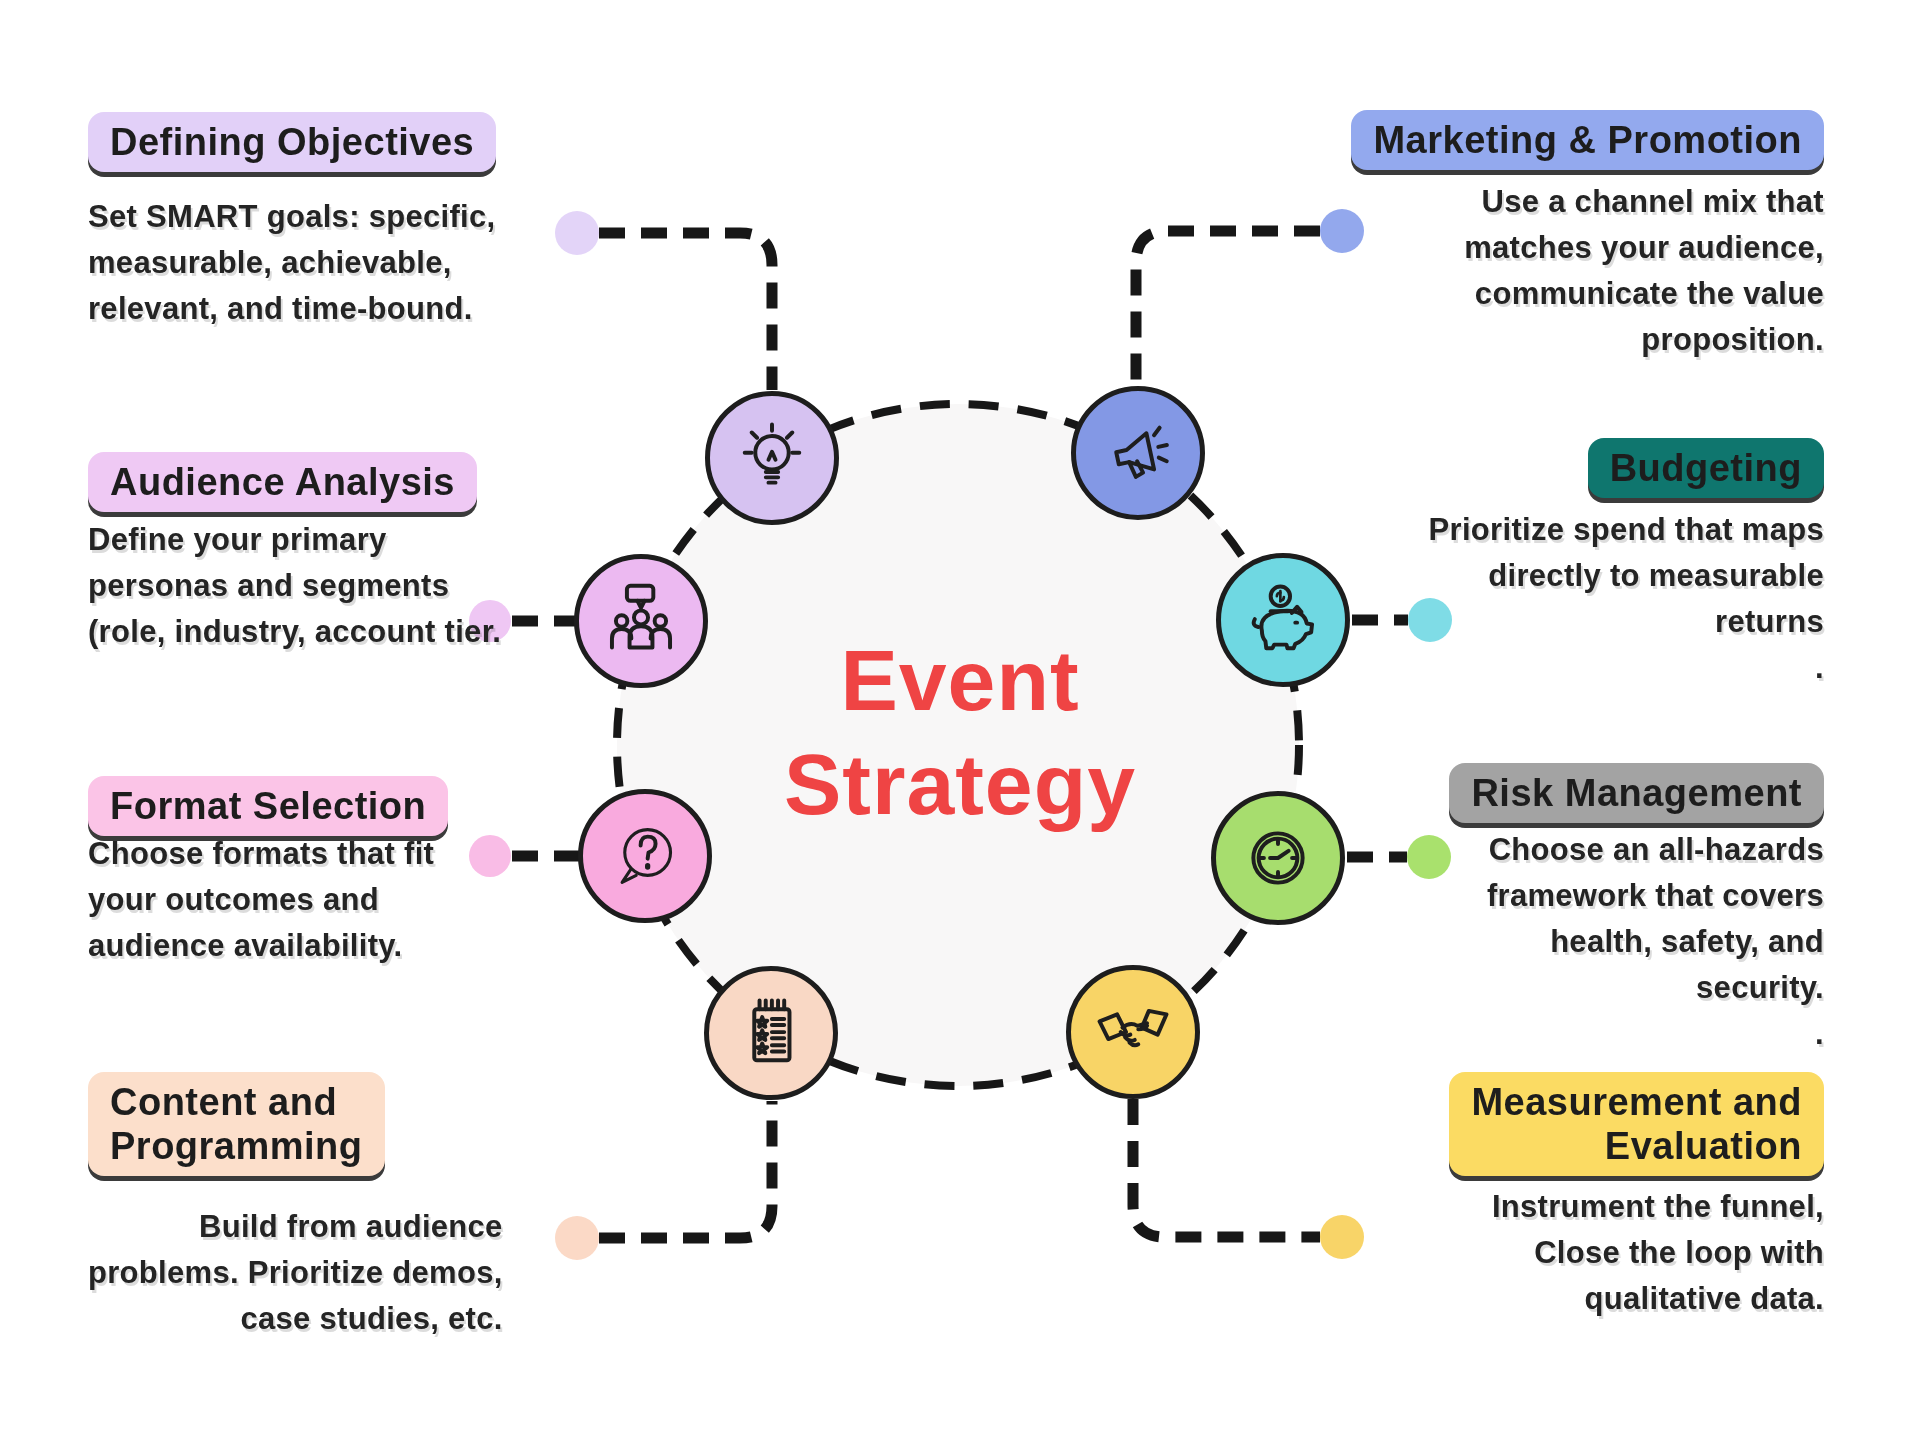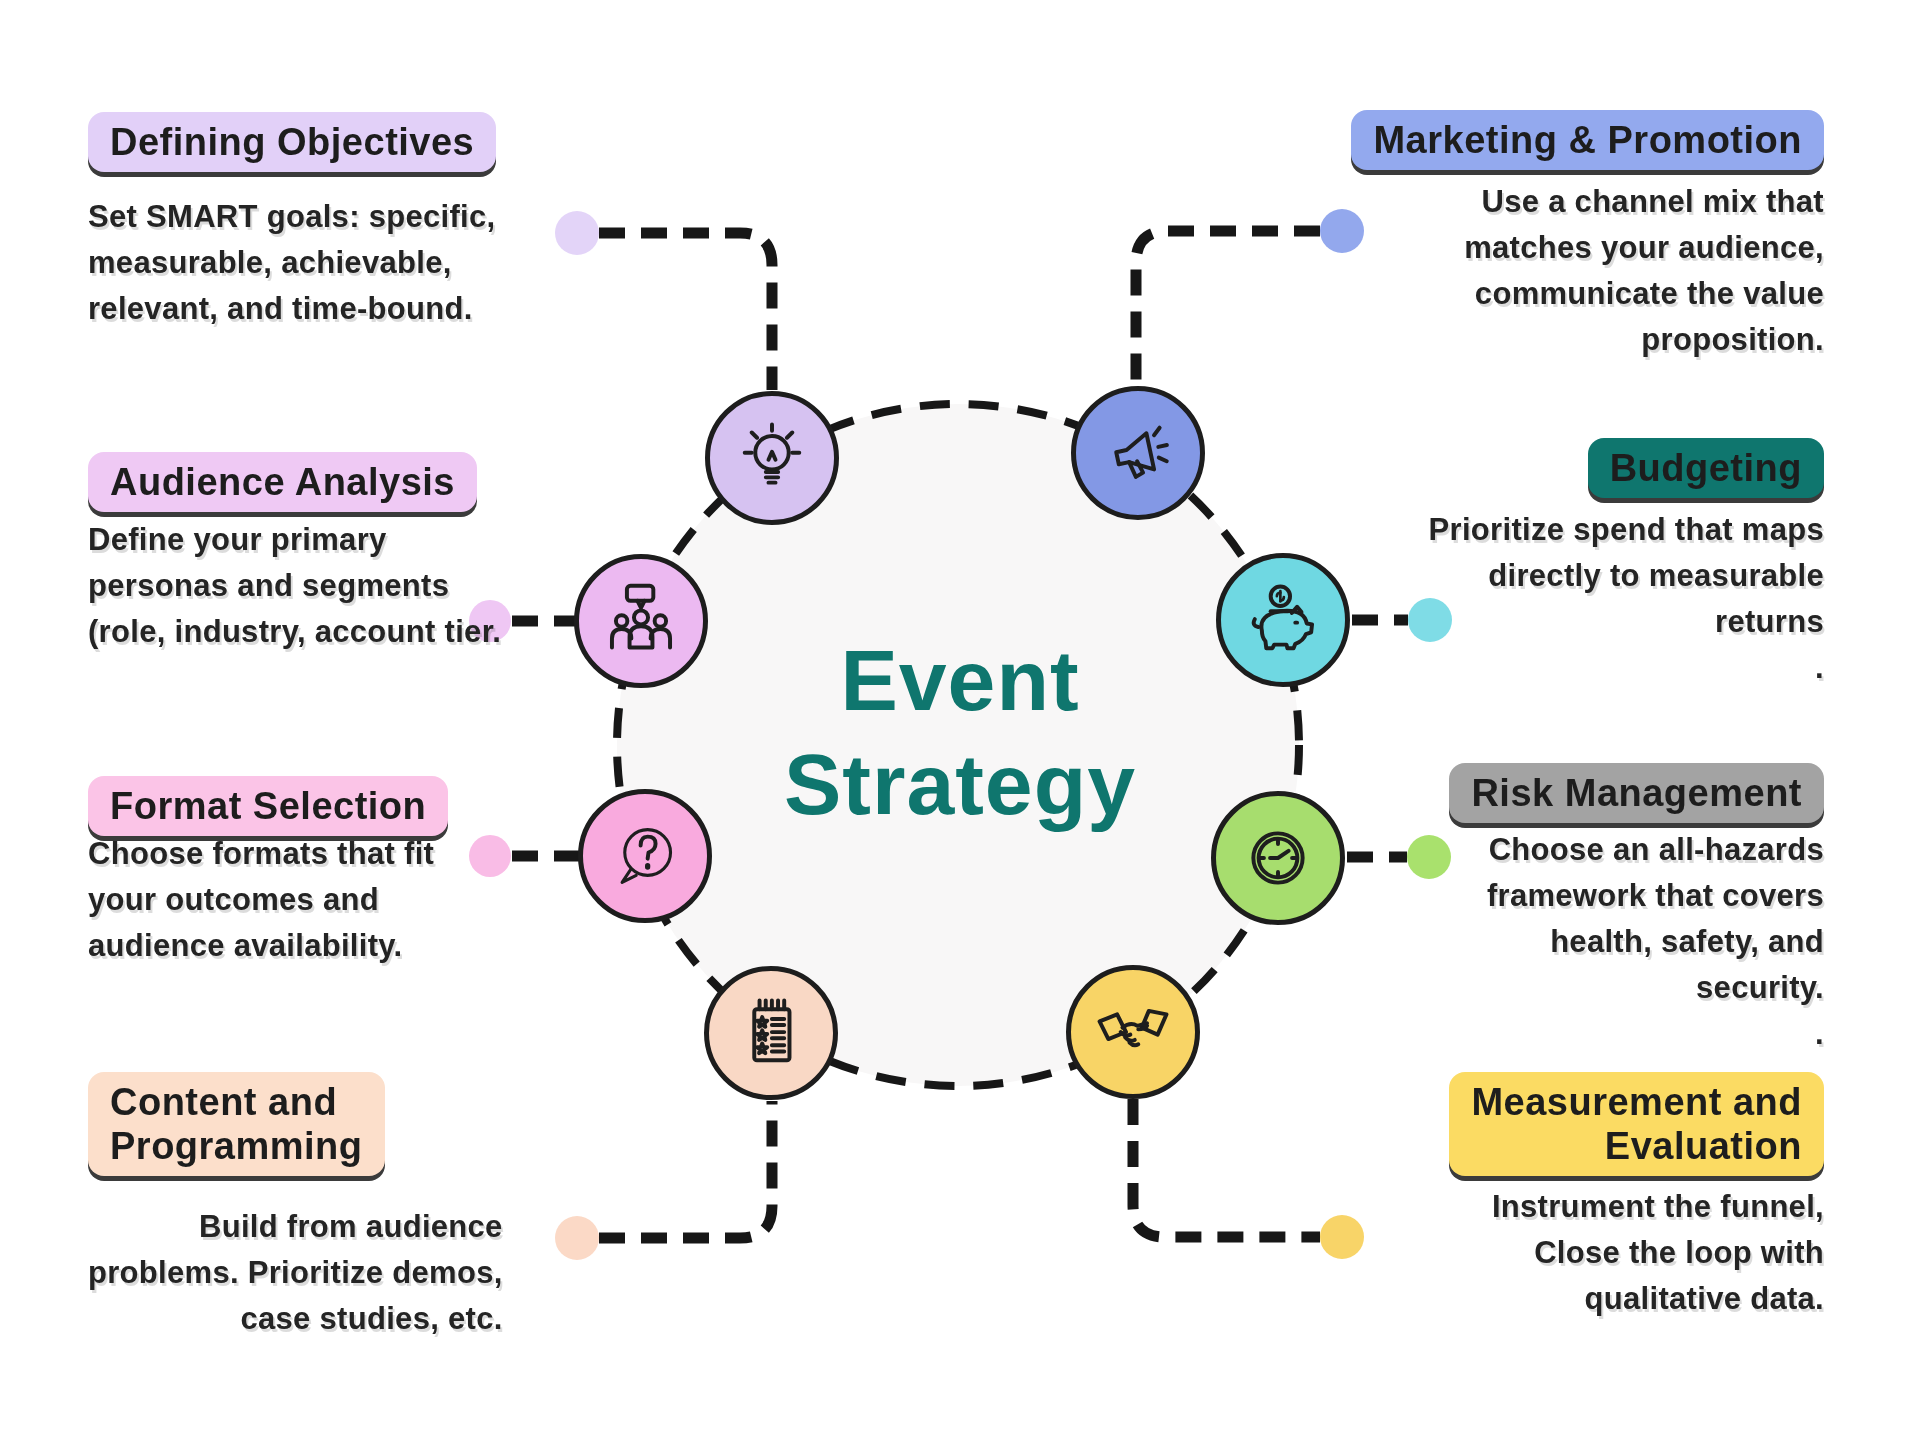--- a/index.html
+++ b/index.html
@@ -10,21 +10,21 @@
   #wires{position:absolute;left:0;top:0;z-index:1;}
   .icon-circle{
     position:absolute;width:134px;height:134px;border-radius:50%;
     border:5px solid #1d1d1d;box-sizing:border-box;z-index:3;
     display:flex;align-items:center;justify-content:center;
   }
   .icon-circle svg{width:88px;height:88px;}
   .ic{stroke:#1e1e1e;stroke-width:4.5;fill:none;stroke-linecap:round;stroke-linejoin:round;}
   .center-title{
     position:absolute;left:0;top:628px;width:1920px;text-align:center;z-index:2;
-    font-size:86px;line-height:104px;font-weight:bold;color:#0f766e;letter-spacing:1px;
+    font-size:86px;line-height:104px;font-weight:bold;color:#ef4444;letter-spacing:1px;
   }
   .title-box{
     display:inline-block;padding:8px 22px;border-radius:16px;
     font-size:38px;line-height:44px;font-weight:bold;color:#1d1d1d;
     letter-spacing:0.5px;box-shadow:0 5px 0 rgba(25,25,25,0.85);
   }
   .block{position:absolute;z-index:4;}
   .right-align{text-align:right;}
   .body-text{
     position:absolute;z-index:4;font-size:31px;line-height:46px;font-weight:bold;

